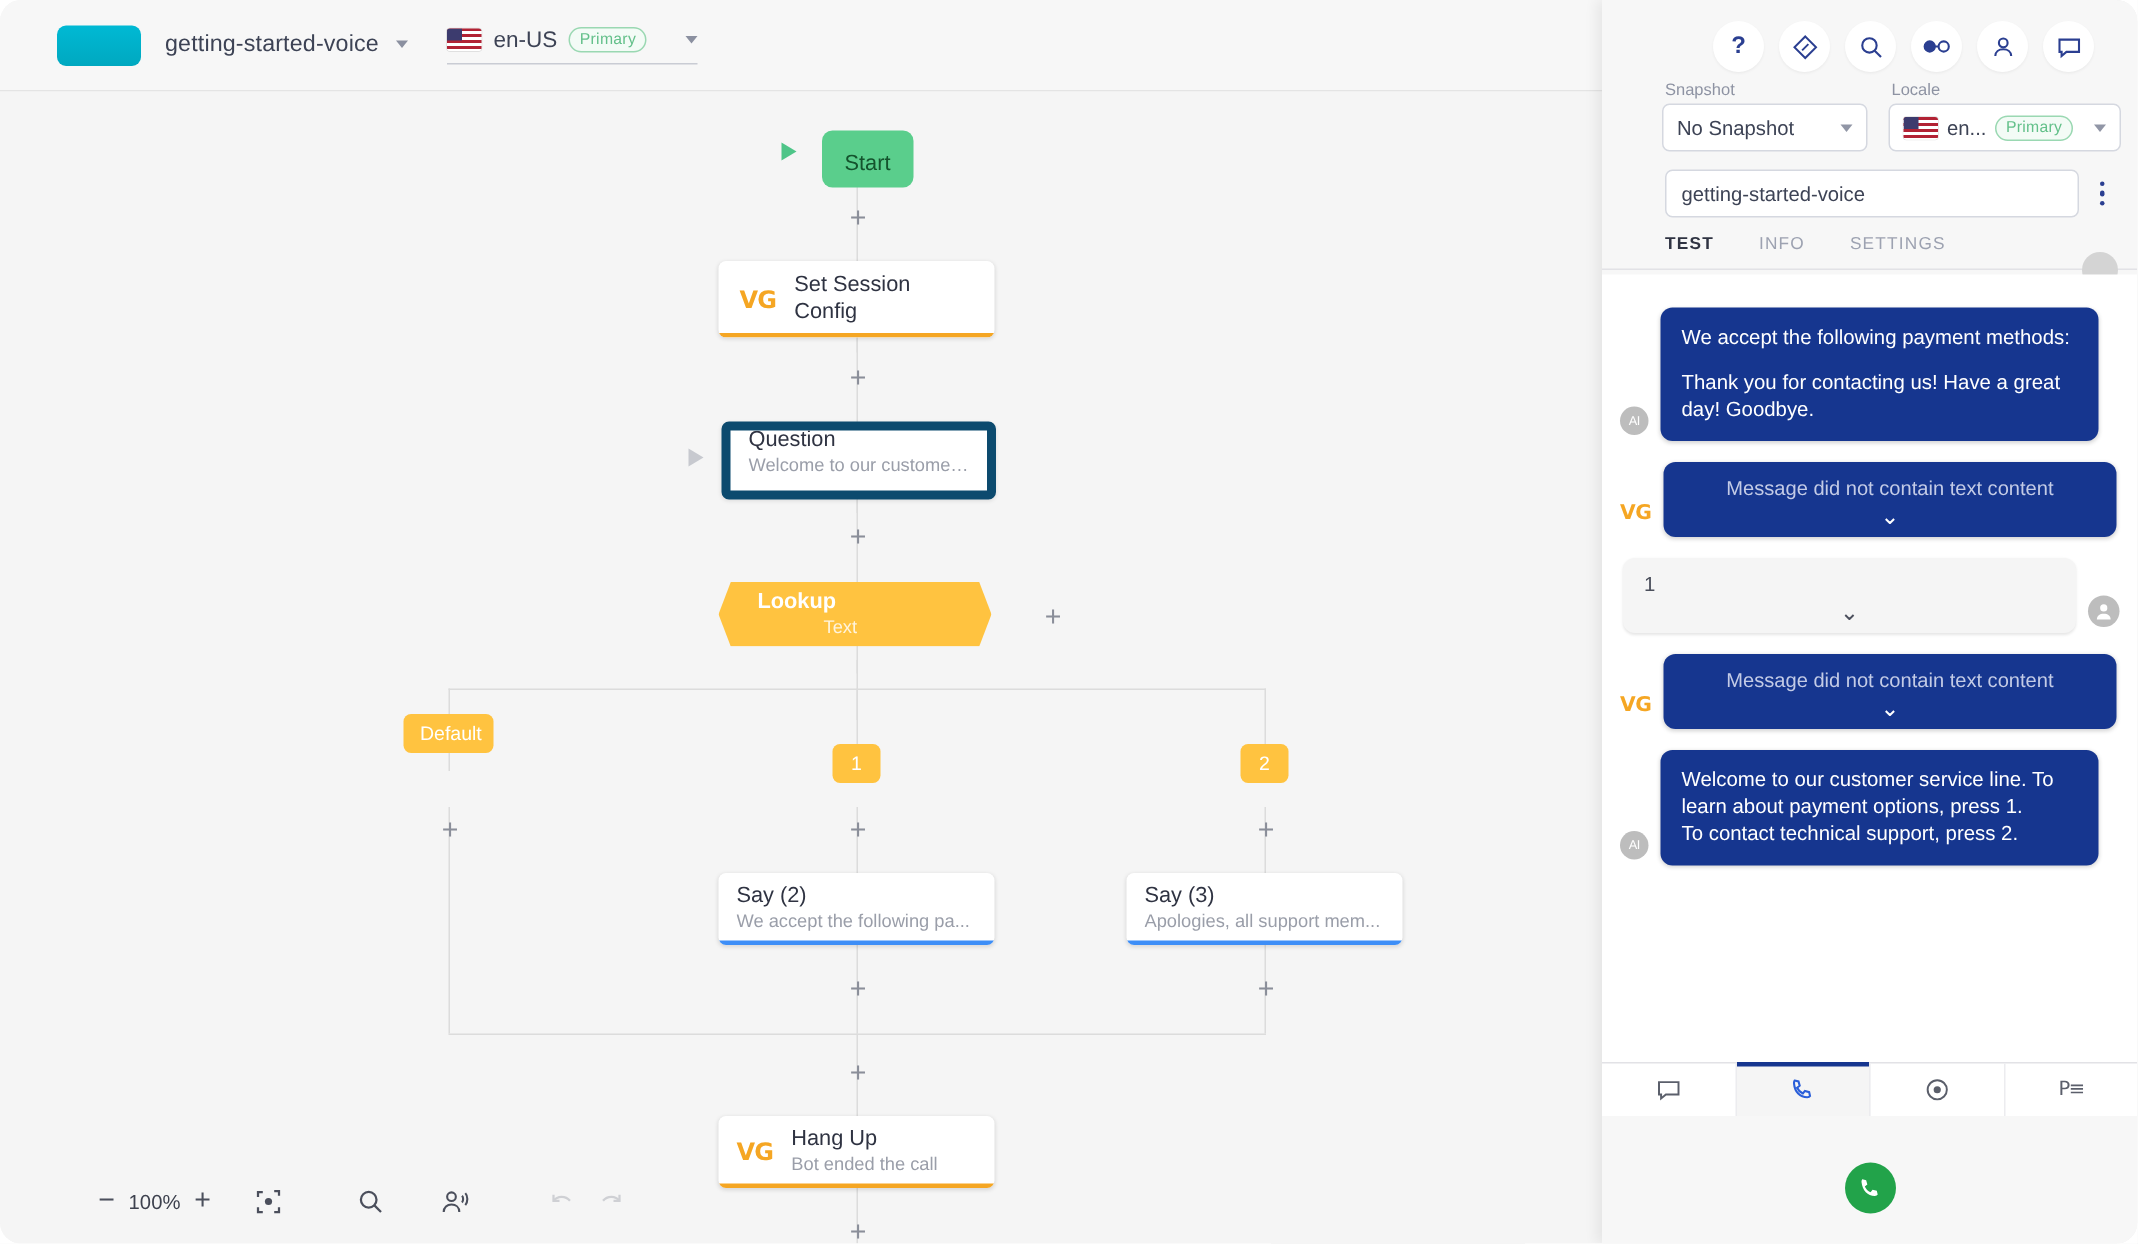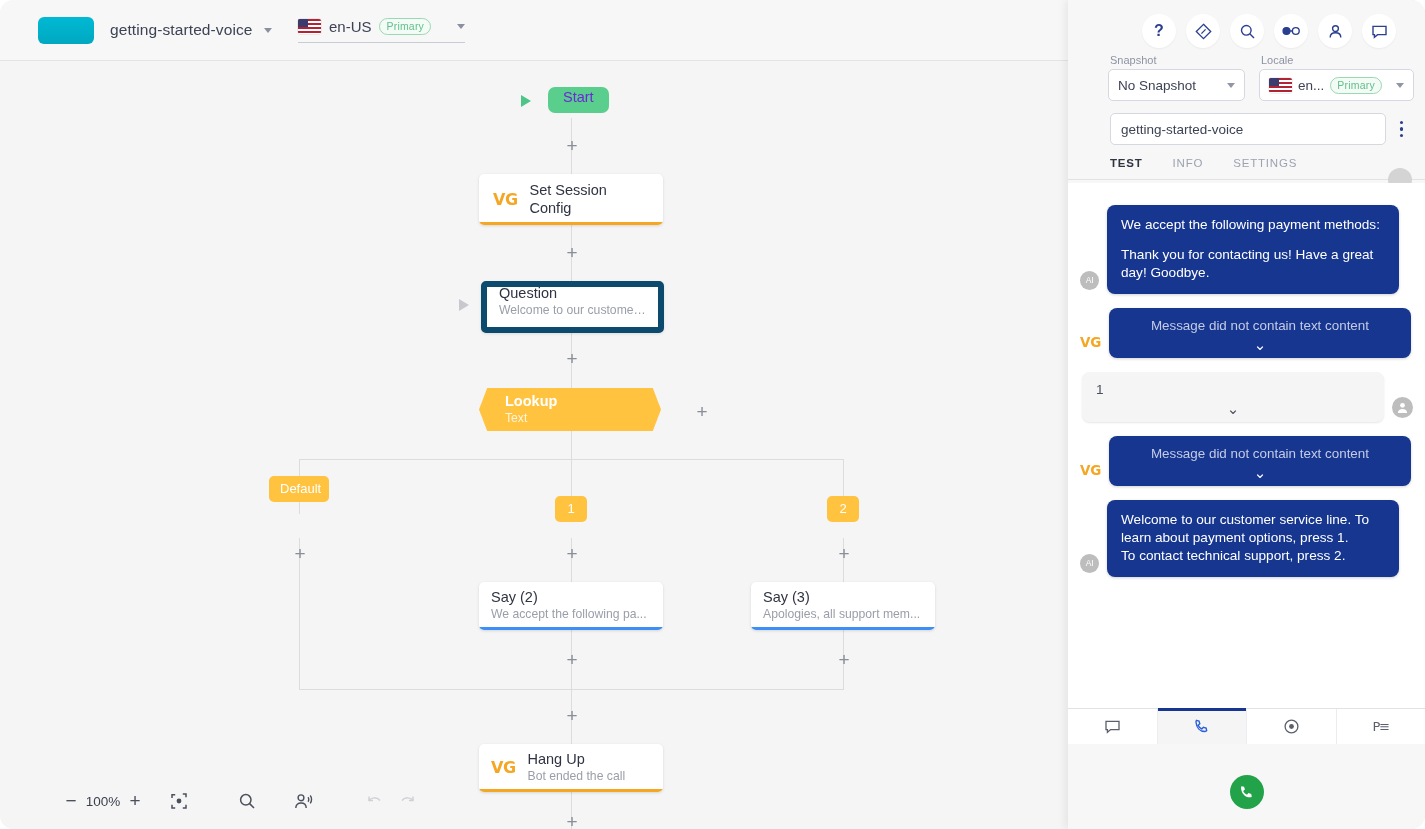--- a/index.html
+++ b/index.html
@@ -78,22 +78,22 @@
   .v-edge { width: 1px; }
   .h-edge { height: 1px; }
 
   .plus {
     position: absolute; width: 16px; height: 16px; color: #8a8e99;
     font-size: 19px; line-height: 15px; text-align: center; font-weight: 300;
     cursor: pointer; user-select: none;
   }
 
   .start-node {
-    position: absolute; background: #5ace8c; color: #6d28d9; border-radius: 7px;
-    font-size: 14.5px; padding: 3px 15px 8px; line-height: 1;
+    position: absolute; background: #5ace8c; color: #14532d; border-radius: 7px;
+    font-size: 14.5px; padding: 15px 15px 8px; line-height: 1;
   }
   .play-tri {
     position: absolute; width: 0; height: 0;
     border-left: 10px solid #4ec588;
     border-top: 6.5px solid transparent; border-bottom: 6.5px solid transparent;
   }
   .play-tri.gray { border-left-color: #c7c9cf; }
 
   .node {
     position: absolute; background: #fff; border-radius: 5px;
@@ -120,21 +120,21 @@
   }
   .node-row { display: flex; align-items: center; width: 100%; }
 
   .hex {
     position: absolute; background: #ffc340; color: #fff;
     clip-path: polygon(4.5% 0, 95.5% 0, 100% 50%, 95.5% 100%, 4.5% 100%, 0 50%);
     display: flex; flex-direction: column; justify-content: center;
     padding-left: 26px;
   }
   .hex-title { font-size: 14.5px; font-weight: 700; line-height: 1.1; }
-  .hex-sub { font-size: 12.2px; color: #fff4dd; line-height: 1.2; margin-top: 1px; }
+  .hex-sub { font-size: 12.2px; color: #fff4dd; line-height: 1.2; margin-top: 1px; margin-left: 44px; }
 
   .branch-chip {
     position: absolute; background: #ffc340; color: #fff; border-radius: 5px;
     font-size: 13px; padding: 6px 11px 7px; line-height: 1; text-align: center;
   }
 
   
   .tool-bar {
     position: absolute; left: 0; bottom: 0; width: 1068px; height: 56px;
     display: flex; align-items: center; padding-left: 62px; gap: 0;

